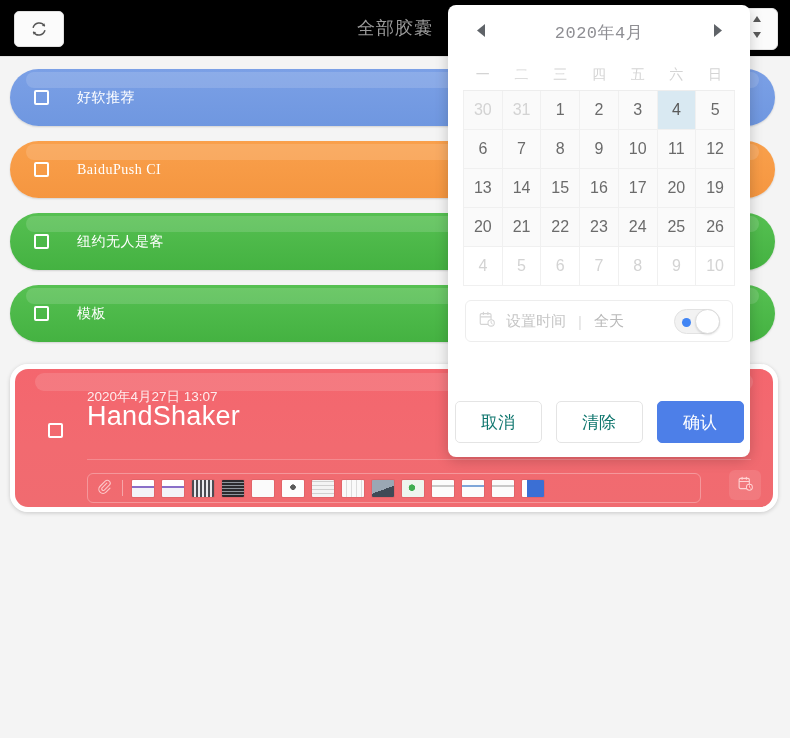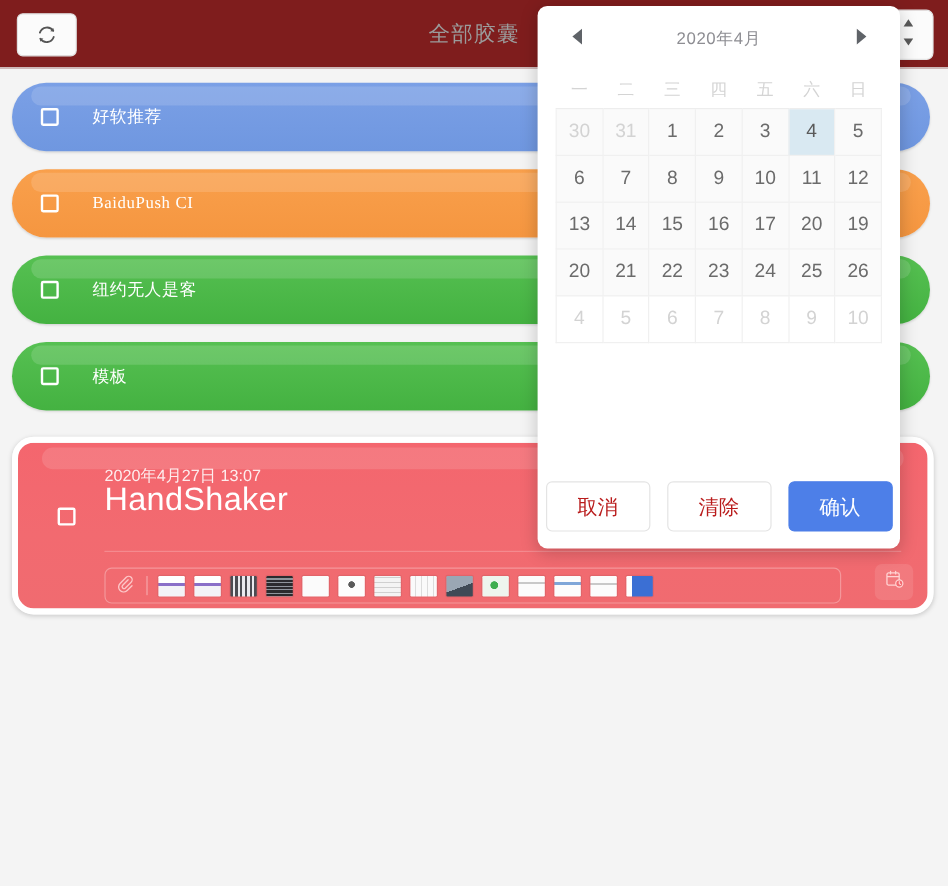--- a/index.html
+++ b/index.html
@@ -14,21 +14,21 @@
     overflow: hidden;
     position: relative;
   }
 
   
   .topbar {
     position: absolute;
     left: 0; top: 0;
     width: 790px;
     height: 57px;
-    background: #7f1d1d;
+    background: #000000;
     border-bottom: 1px solid #e2e2e2;
     box-sizing: border-box;
   }
   .topbar-inner {
     position: relative;
     width: 100%;
     height: 100%;
   }
   .refresh-btn {
     position: absolute;
@@ -246,23 +246,24 @@
   }
   .pk-arrow {
     width: 22px; height: 22px;
     display:flex; align-items:center; justify-content:center;
     cursor: pointer;
     color: #606266;
   }
   .pk-month {
     flex: 1;
     text-align: center;
-    font-size: 14px;
+    font-size: 17px;
     color: #8e8e93;
     letter-spacing: .5px;
+    font-family: Liberation Mono, monospace;
   }
   .pk-table {
     width: 272px;
     margin: 0 auto;
     border-collapse: collapse;
     table-layout: fixed;
   }
   .pk-table th {
     font-weight: normal;
     font-size: 14px;
@@ -366,21 +367,21 @@
     display: flex;
     justify-content: center;
     gap: 14px;
   }
   .pk-btn {
     width: 85px;
     height: 40px;
     border-radius: 5px;
     border: 1px solid #e4e4e4;
     background: #fff;
-    color: #b91c1c;
+    color: #0f766e;
     font-size: 17px;
     display: flex;
     align-items: center;
     justify-content: center;
     cursor: pointer;
     font-family: "Liberation Sans", sans-serif;
   }
   .pk-btn.primary {
     background: #4d7fe8;
     border-color: #4d7fe8;
@@ -553,19 +554,37 @@
         <td class="muted plain">5</td>
         <td class="muted plain">6</td>
         <td class="muted plain">7</td>
         <td class="muted plain">8</td>
         <td class="muted plain">9</td>
         <td class="muted plain">10</td>
       </tr>
     </tbody>
   </table>
 
+  <div class="pk-time">
+    <span>
+      <svg width="18" height="18" viewBox="0 0 20 20">
+        <rect x="2.5" y="4" width="12" height="12" rx="1.6" fill="none" stroke="#d4d4d4" stroke-width="1.3"></rect>
+        <path d="M2.5 7.6h12" stroke="#d4d4d4" stroke-width="1.3"></path>
+        <path d="M6 2.6v2.4M11 2.6v2.4" stroke="#d4d4d4" stroke-width="1.3" stroke-linecap="round"></path>
+        <circle cx="14.6" cy="14.4" r="3.5" fill="#fff" stroke="#d4d4d4" stroke-width="1.2"></circle>
+        <path d="M14.6 12.6v1.9l1.3.9" stroke="#d4d4d4" stroke-width="1.1" fill="none" stroke-linecap="round"></path>
+      </svg>
+    </span>
+    <span class="pk-time-label">设置时间</span>
+    <span class="pk-vsep">|</span>
+    <span class="pk-allday">全天</span>
+    <span class="toggle">
+      <span class="toggle-dot"></span>
+      <span class="toggle-knob"></span>
+    </span>
+  </div>
 
   <div class="pk-actions">
     <div class="pk-btn">取消</div>
     <div class="pk-btn">清除</div>
     <div class="pk-btn primary">确认</div>
   </div>
 </div>
 
 </body></html>

